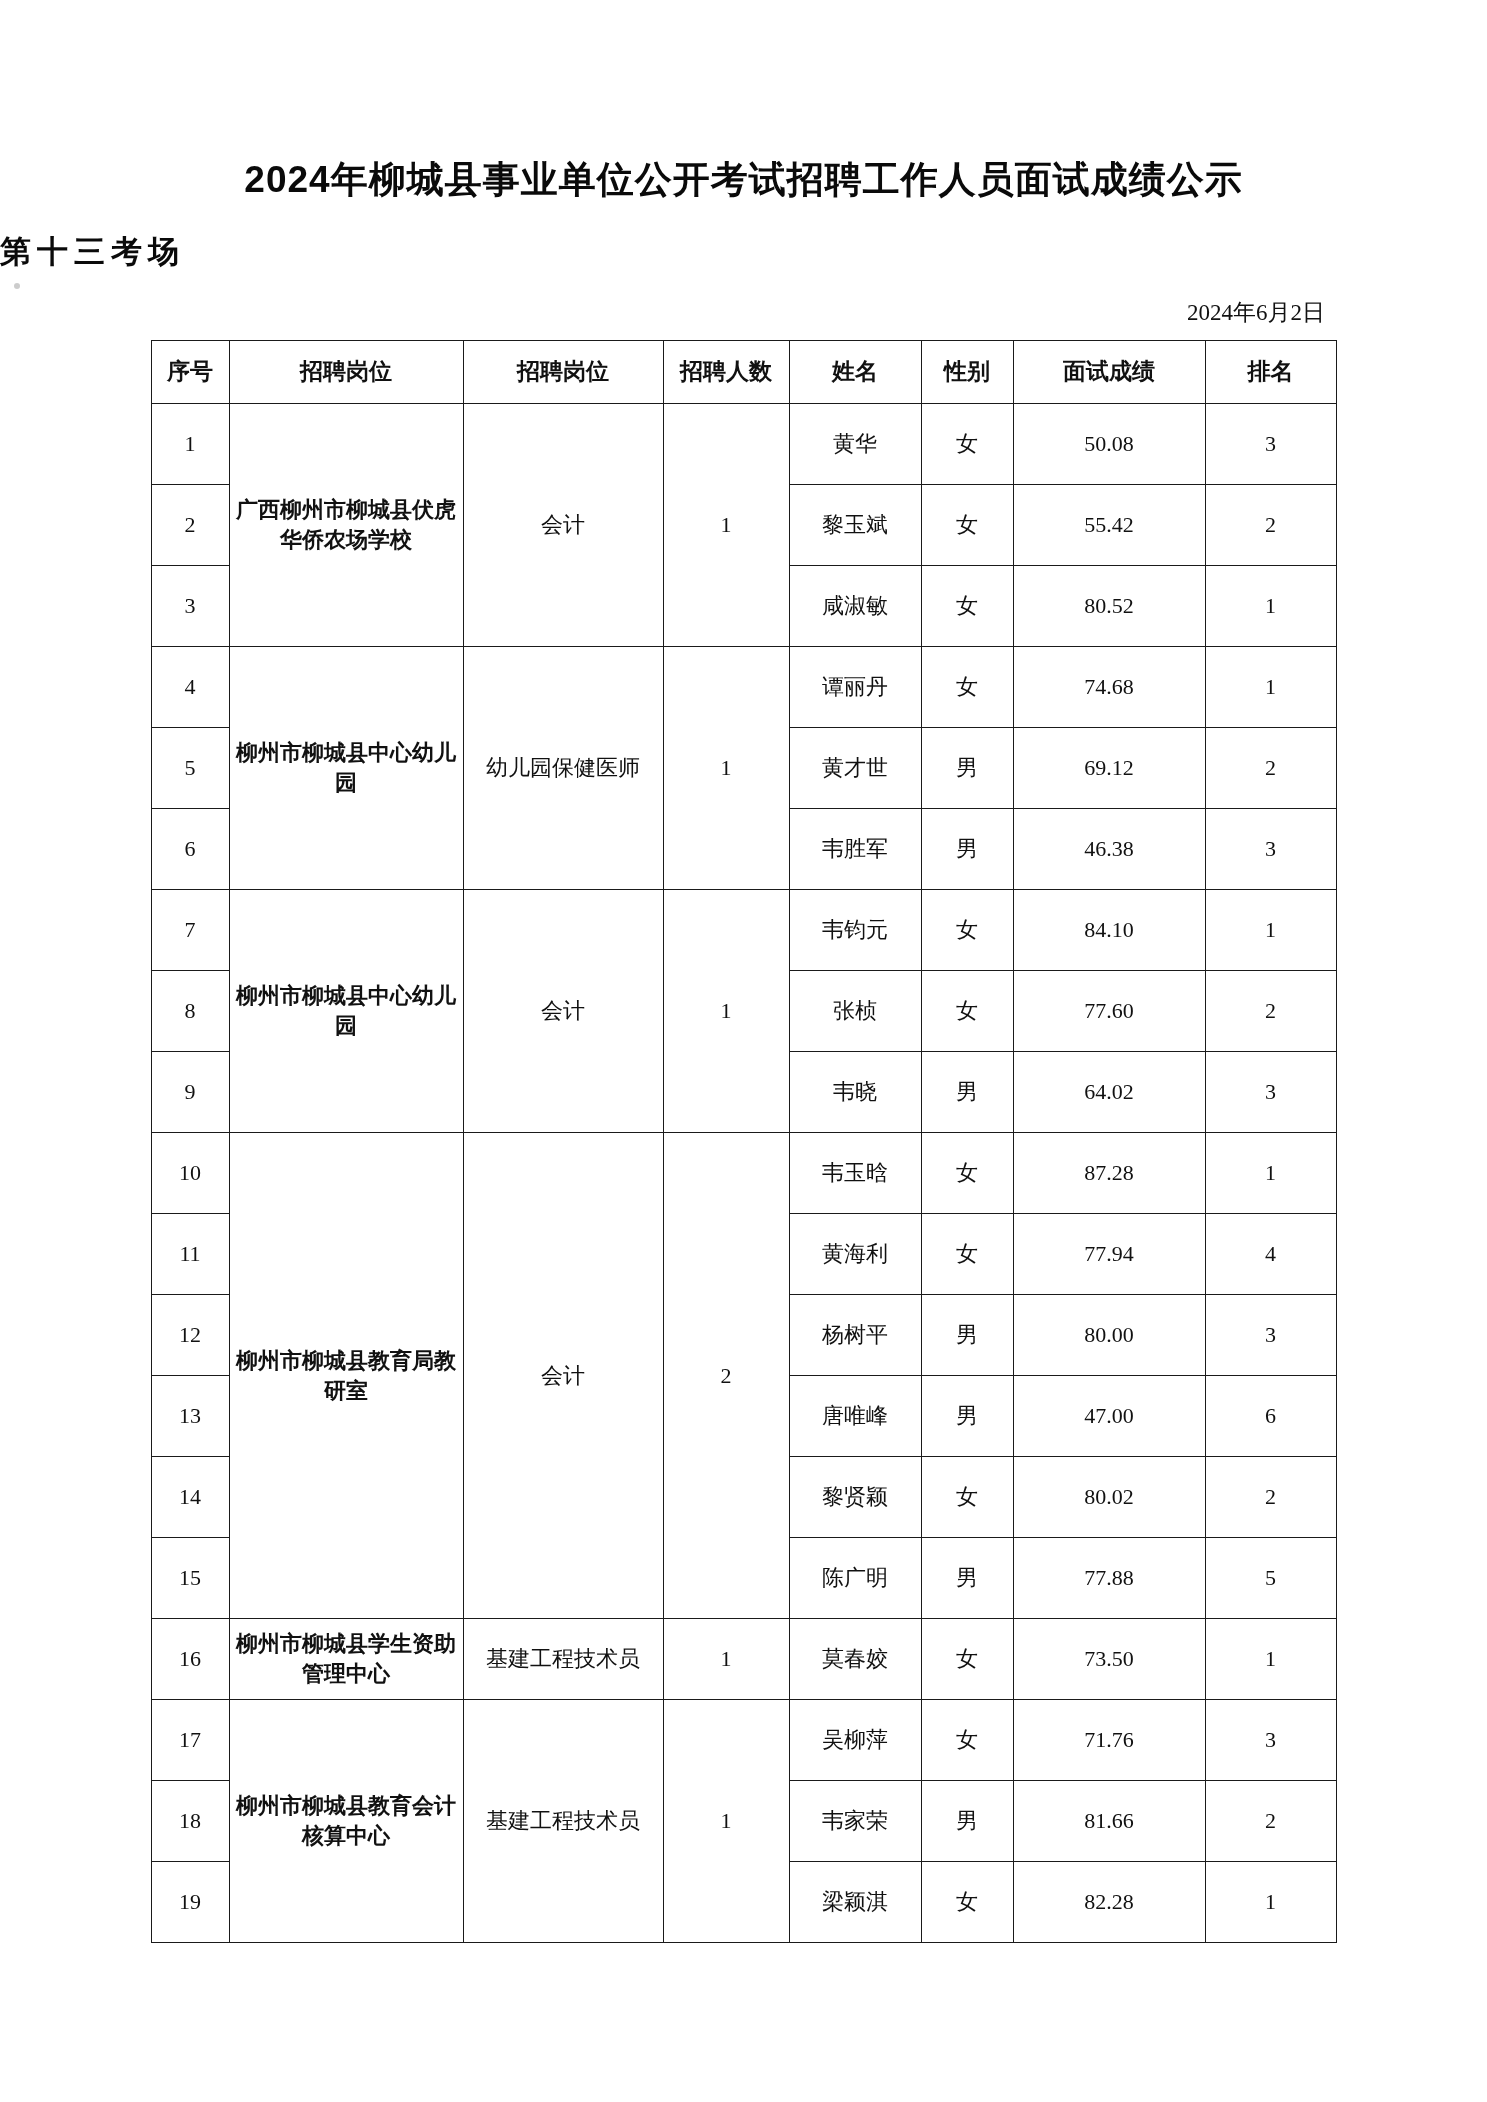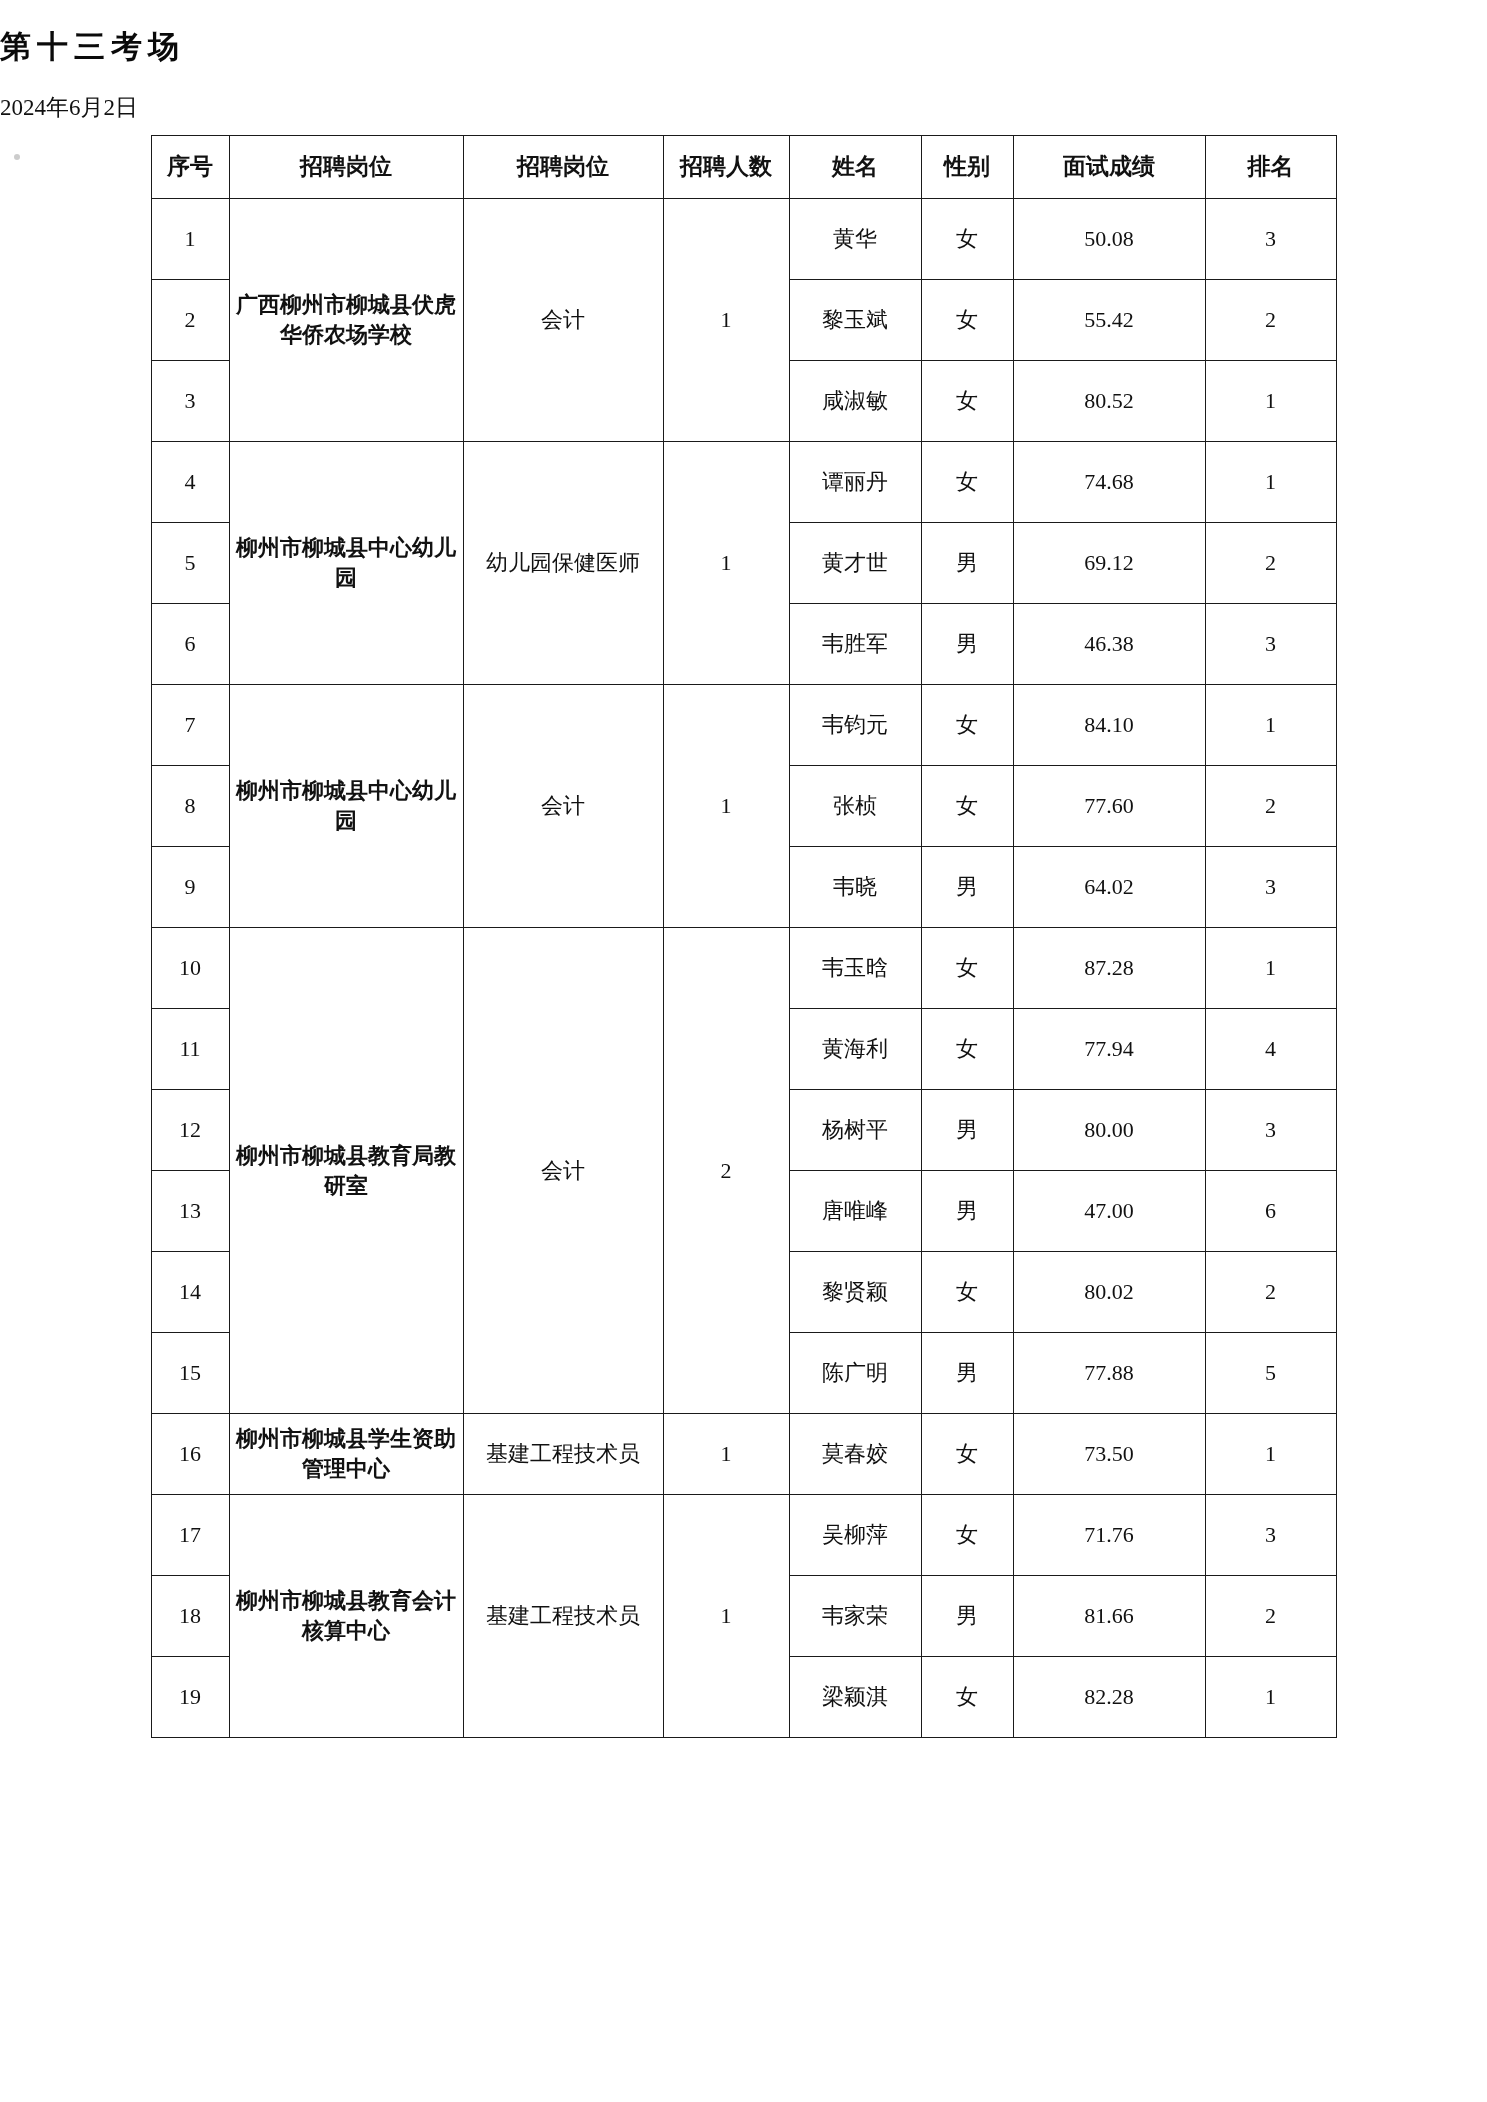--- a/index.html
+++ b/index.html
@@ -34,20 +34,21 @@
   .doc-subtitle {
     text-align: left;
     font-size: 31px;
     font-weight: bold;
     letter-spacing: 6px;
     margin-top: 26px;
     font-family: "Liberation Serif", "DejaVu Serif", serif;
     color: #0a0a0a;
   }
   .doc-date {
+    text-align: right;
     font-size: 23px;
     margin-top: 24px;
     padding-right: 162px;
     font-family: "Liberation Serif", "DejaVu Serif", serif;
     color: #111;
   }
   .table-wrap {
     margin-top: 12px;
     display: flex;
     justify-content: center;
@@ -94,20 +95,21 @@
     opacity: .5;
   }
 </style>
 </head>
 <body>
 
 <div class="page">
 
   <div class="speck" style="left:14px; top:128px; width:6px; height:6px; border-radius:50%;"></div>
 
+  <div class="doc-title">2024年柳城县事业单位公开考试招聘工作人员面试成绩公示</div>
   <div class="doc-subtitle">第十三考场</div>
   <div class="doc-date">2024年6月2日</div>
 
   <div class="table-wrap">
     <table class="grid">
       <colgroup>
         <col class="col-idx">
           <col class="col-unit">
           <col class="col-post">
           <col class="col-cnt">

